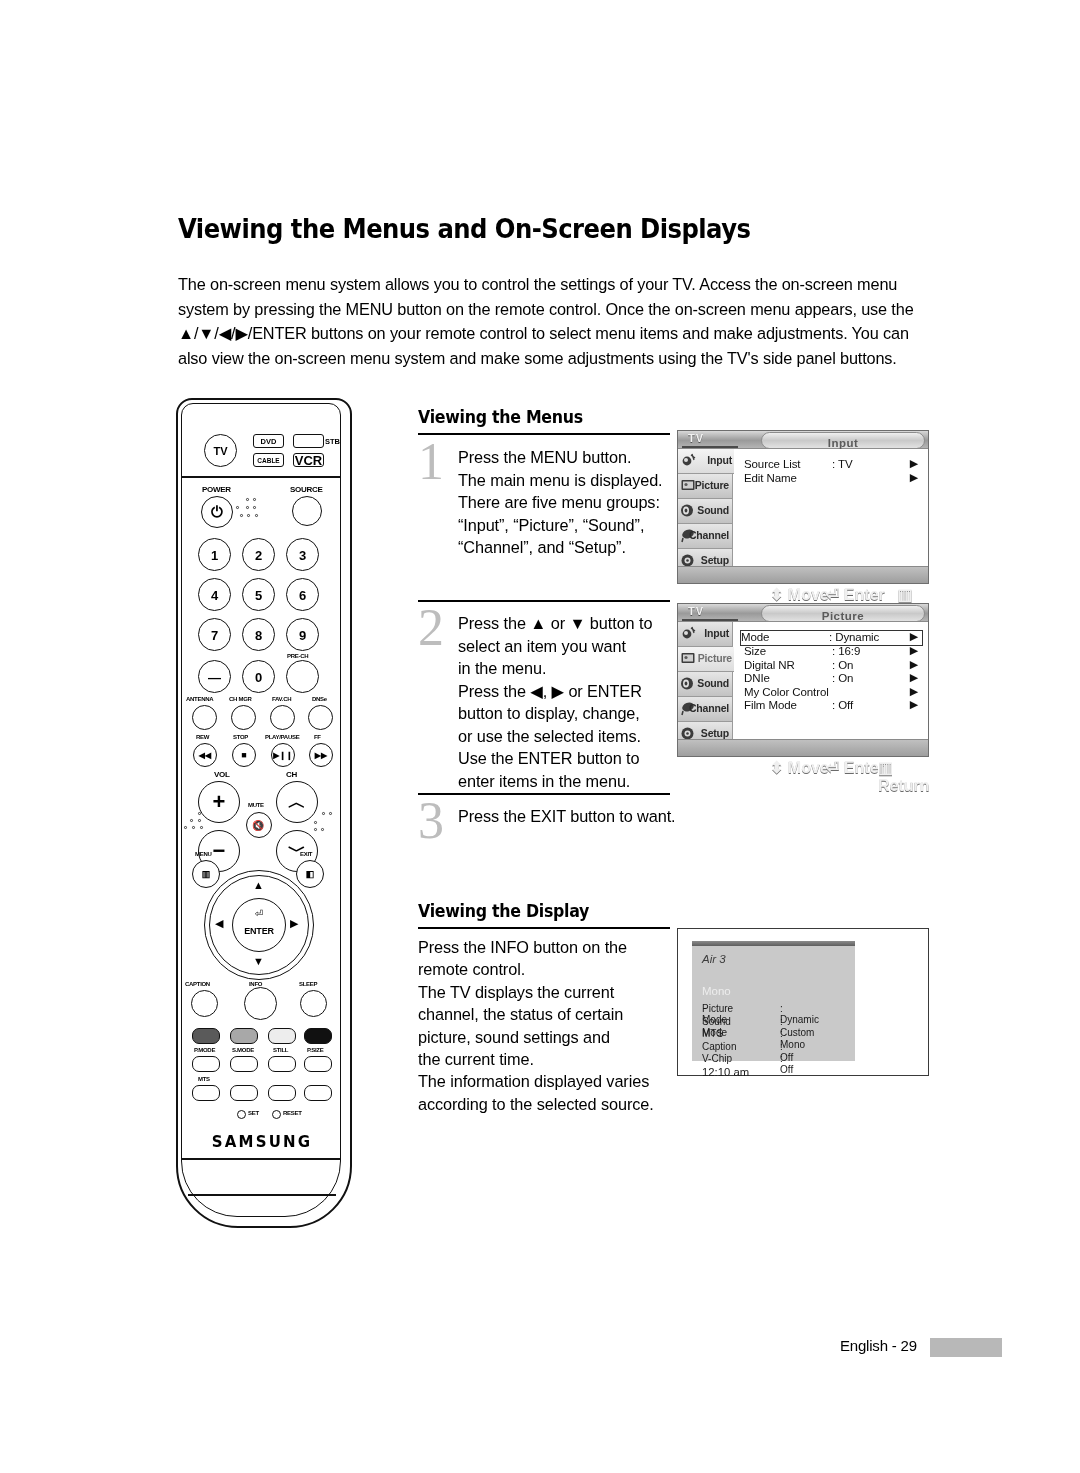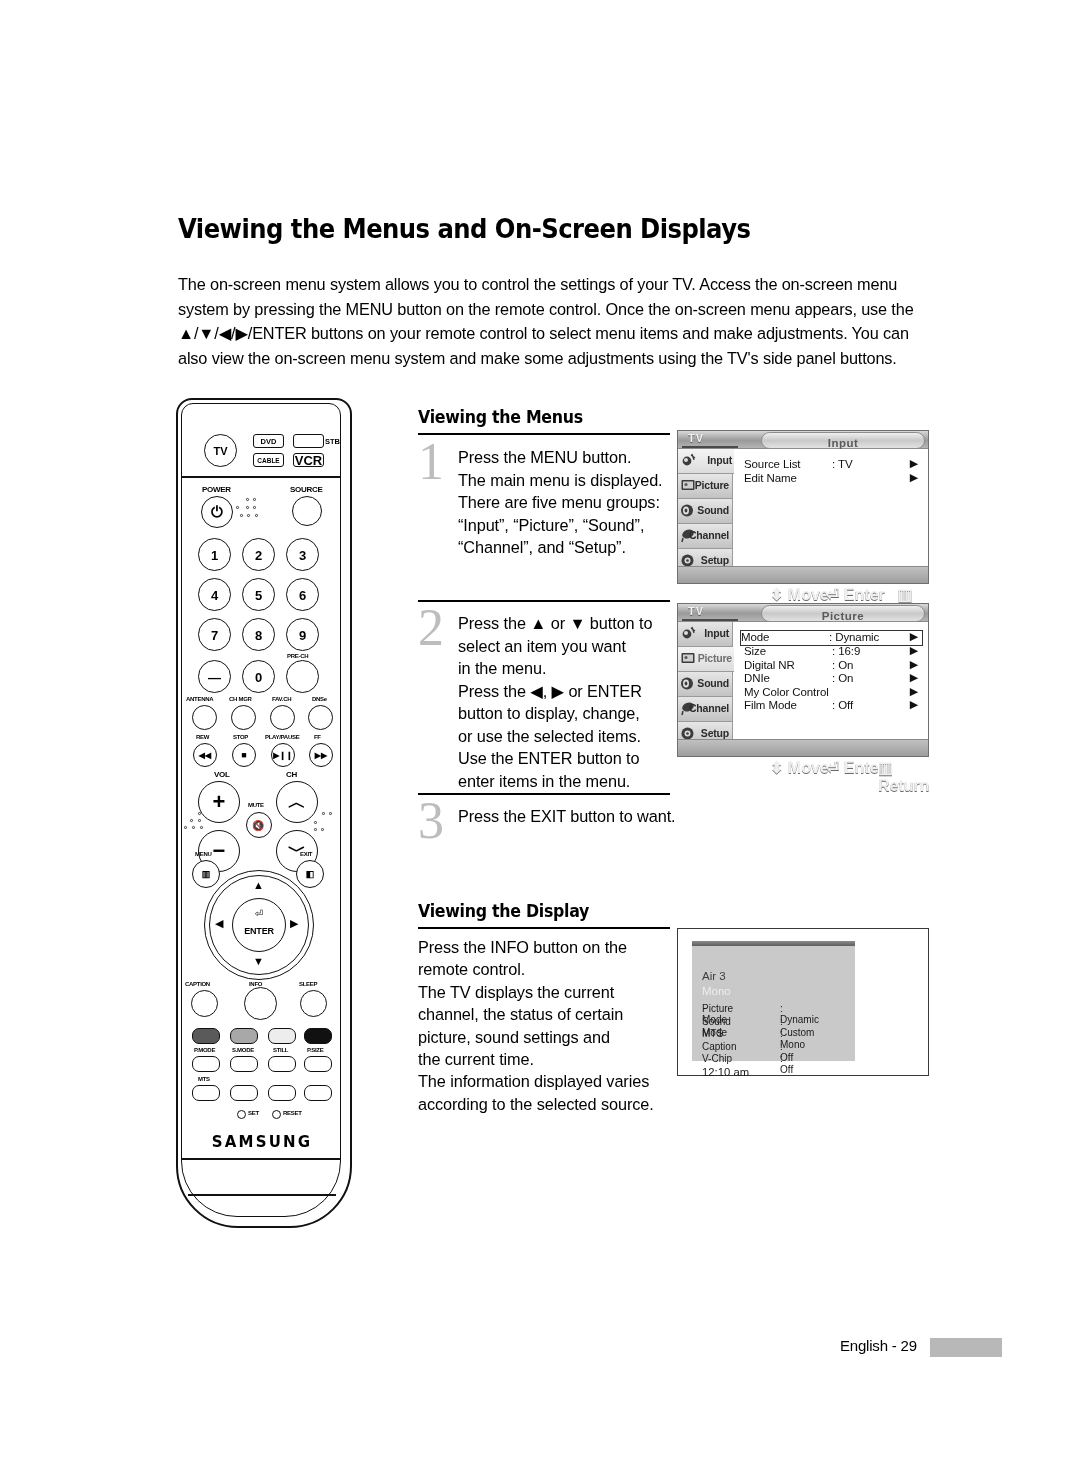--- a/index.html
+++ b/index.html
@@ -133,21 +133,21 @@
   }
   .info-inner{
     position:absolute;left:14px;top:12px;width:163px;height:120px;
     background:#c9c9c9;
   }
   .info-inner .topbar{
     position:absolute;left:0;top:0;width:100%;height:5px;
     background:linear-gradient(#8b8b8b,#5e5e5e);
   }
   .info-inner .ch{
-    position:absolute;left:10px;top:29px;font-size:11.5px;color:#3c3c3c;
+    position:absolute;left:10px;top:12px;font-size:11.5px;color:#3c3c3c;font-style:italic;
   }
   .info-inner .mono{
     position:absolute;left:10px;top:44px;font-size:11.5px;color:#ededed;
   }
   .info-rows{position:absolute;left:10px;top:62px;}
   .info-rows .irow{position:relative;height:12.6px;font-size:10px;color:#1a1a1a;}
   .info-rows .irow .k{position:absolute;left:0;top:0;}
   .info-rows .irow .v{position:absolute;left:78px;top:0;}
   .info-rows .time{font-size:11.3px;color:#1a1a1a;height:12.6px;}
 

